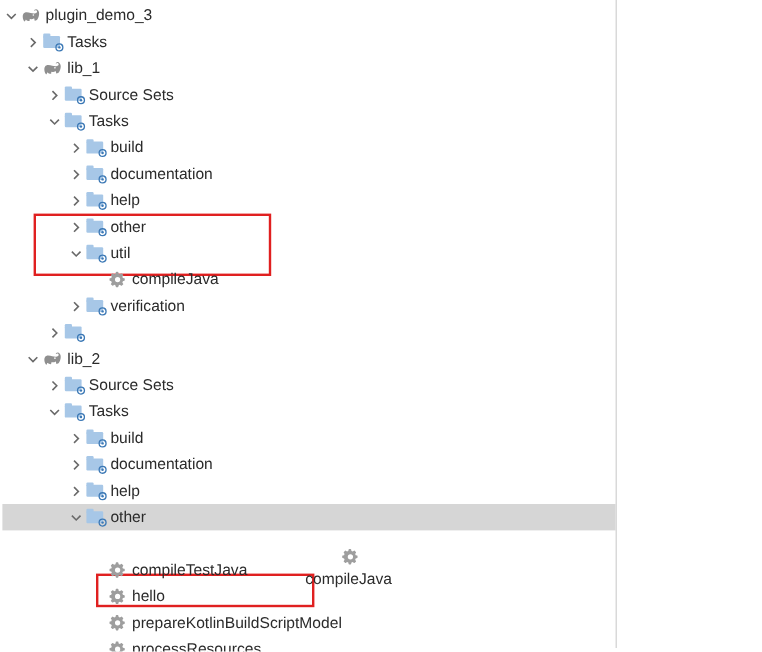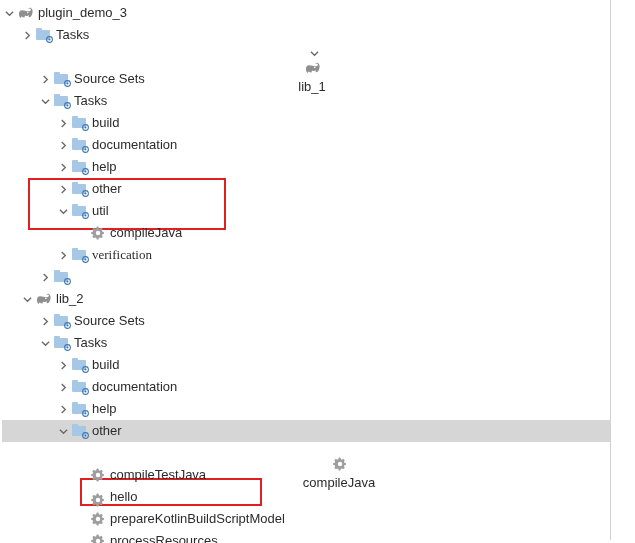--- a/index.html
+++ b/index.html
@@ -11,21 +11,21 @@
     font-size: 13px;
     color: #2b2b2b;
     background: #ffffff;
     overflow: hidden;
   }
   .tree {
     position: relative;
     padding-top: 2px;
     padding-left: 2px;
     border-right: 1px solid #d0d0d0;
-    width: 611px;
+    width: 514px;
     height: 540px;
     box-sizing: border-box;
   }
   .row {
     display: flex;
     align-items: center;
     height: 22px;
     line-height: 22px;
     white-space: nowrap;
     cursor: default;
@@ -114,21 +114,21 @@
       <span class="folder-tab"></span>
         <span class="folder-rect"></span>
       <svg class="gear" viewBox="0 0 10 10">
           <circle cx="5" cy="5" r="3.2" fill="none" stroke="currentColor" stroke-width="1.2"></circle>
           <circle cx="5" cy="5" r="1.1" fill="currentColor"></circle>
         </svg>
     </span>
     <span class="label">Tasks</span>
   </div>
 
-  <div class="row" style="padding-left:18px;flex-direction:column;">
+  <div class="row" style="padding-left:18px;">
     <span class="arrow">
       <svg width="9" height="9" viewBox="0 0 10 10">
           <path d="M1 3 L5 7 L9 3" fill="none" stroke="currentColor" stroke-width="1.5"></path>
         </svg>
     </span>
     <span class="ico elephant">
       <svg width="16" height="16" viewBox="0 0 16 16">
           <path fill="currentColor" d="M13.5 3.2c-.9-.8-2.2-.6-2.9.2-.3.4.1.7.4.5.5-.4 1.2-.4 1.6 0 1 1-.6 2.4-2.3 2.4-1.8 0-3.7-1.1-6.1-1.1C1.7 5.2.8 7 1 9.5c.1 1.4.7 2.6 1.3 3.3.2.2.5.1.6-.1l.4-1c.1-.3.4-.3.6-.1.5.5 1.3.9 2.3.9.3 0 .5-.2.5-.5v-.8c0-.3.3-.5.5-.4 1.1.3 2.2.1 2.9-.4.3-.2.6 0 .6.3v1c0 .3.2.5.5.5.8 0 1.5-.4 1.9-1 .9-1.3 1.5-3.1 1.5-4.8 0-1.6-.5-2.7-1.6-3.2zM9.8 8.2c-.4 0-.7-.3-.7-.7s.3-.7.7-.7.7.3.7.7-.3.7-.7.7z"></path>
         </svg>
     </span>
@@ -257,21 +257,21 @@
   <div class="row" style="padding-left:72px;">
     <span class="arrow spacer">·</span>
     <span class="ico task-gear">
       <svg width="14" height="14" viewBox="0 0 16 16">
           <path fill="currentColor" d="M8 10.5A2.5 2.5 0 118 5.5a2.5 2.5 0 010 5zm6.4-3.7l-1.4-.3a5.4 5.4 0 00-.5-1.2l.8-1.2a.5.5 0 00-.1-.7l-1.1-1.1a.5.5 0 00-.7-.1l-1.2.8a5.4 5.4 0 00-1.2-.5L8.7 1a.5.5 0 00-.5-.4H6.8a.5.5 0 00-.5.4L6 2.5a5.4 5.4 0 00-1.2.5l-1.2-.8a.5.5 0 00-.7.1L1.8 3.4a.5.5 0 00-.1.7l.8 1.2A5.4 5.4 0 002 6.5l-1.4.3a.5.5 0 00-.4.5v1.4c0 .2.2.4.4.5l1.4.3c.1.4.3.8.5 1.2l-.8 1.2a.5.5 0 00.1.7l1.1 1.1c.2.2.5.2.7.1l1.2-.8c.4.2.8.4 1.2.5l.3 1.4c0 .2.3.4.5.4h1.4c.2 0 .4-.2.5-.4l.3-1.4c.4-.1.8-.3 1.2-.5l1.2.8c.2.1.5.1.7-.1l1.1-1.1a.5.5 0 00.1-.7l-.8-1.2c.2-.4.4-.8.5-1.2l1.4-.3c.2 0 .4-.3.4-.5V7.3a.5.5 0 00-.4-.5z"></path>
         </svg>
     </span>
     <span class="label">compileJava</span>
   </div>
 
-  <div class="row" style="padding-left:54px;font-family:Liberation Serif, serif;">
+  <div class="row" style="padding-left:54px;">
     <span class="arrow">
       <svg width="9" height="9" viewBox="0 0 10 10">
           <path d="M3 1 L7 5 L3 9" fill="none" stroke="currentColor" stroke-width="1.5"></path>
         </svg>
     </span>
     <span class="ico gear-folder">
       <span class="folder-tab"></span>
         <span class="folder-rect"></span>
       <svg class="gear" viewBox="0 0 10 10">
           <circle cx="5" cy="5" r="3.2" fill="none" stroke="currentColor" stroke-width="1.2"></circle>
@@ -426,21 +426,21 @@
   <div class="row" style="padding-left:72px;">
     <span class="arrow spacer">·</span>
     <span class="ico task-gear">
       <svg width="14" height="14" viewBox="0 0 16 16">
           <path fill="currentColor" d="M8 10.5A2.5 2.5 0 118 5.5a2.5 2.5 0 010 5zm6.4-3.7l-1.4-.3a5.4 5.4 0 00-.5-1.2l.8-1.2a.5.5 0 00-.1-.7l-1.1-1.1a.5.5 0 00-.7-.1l-1.2.8a5.4 5.4 0 00-1.2-.5L8.7 1a.5.5 0 00-.5-.4H6.8a.5.5 0 00-.5.4L6 2.5a5.4 5.4 0 00-1.2.5l-1.2-.8a.5.5 0 00-.7.1L1.8 3.4a.5.5 0 00-.1.7l.8 1.2A5.4 5.4 0 002 6.5l-1.4.3a.5.5 0 00-.4.5v1.4c0 .2.2.4.4.5l1.4.3c.1.4.3.8.5 1.2l-.8 1.2a.5.5 0 00.1.7l1.1 1.1c.2.2.5.2.7.1l1.2-.8c.4.2.8.4 1.2.5l.3 1.4c0 .2.3.4.5.4h1.4c.2 0 .4-.2.5-.4l.3-1.4c.4-.1.8-.3 1.2-.5l1.2.8c.2.1.5.1.7-.1l1.1-1.1a.5.5 0 00.1-.7l-.8-1.2c.2-.4.4-.8.5-1.2l1.4-.3c.2 0 .4-.3.4-.5V7.3a.5.5 0 00-.4-.5z"></path>
         </svg>
     </span>
     <span class="label">compileTestJava</span>
   </div>
 
-  <div class="row" style="padding-left:72px;align-items:flex-end;">
+  <div class="row" style="padding-left:72px;">
     <span class="arrow spacer">·</span>
     <span class="ico task-gear">
       <svg width="14" height="14" viewBox="0 0 16 16">
           <path fill="currentColor" d="M8 10.5A2.5 2.5 0 118 5.5a2.5 2.5 0 010 5zm6.4-3.7l-1.4-.3a5.4 5.4 0 00-.5-1.2l.8-1.2a.5.5 0 00-.1-.7l-1.1-1.1a.5.5 0 00-.7-.1l-1.2.8a5.4 5.4 0 00-1.2-.5L8.7 1a.5.5 0 00-.5-.4H6.8a.5.5 0 00-.5.4L6 2.5a5.4 5.4 0 00-1.2.5l-1.2-.8a.5.5 0 00-.7.1L1.8 3.4a.5.5 0 00-.1.7l.8 1.2A5.4 5.4 0 002 6.5l-1.4.3a.5.5 0 00-.4.5v1.4c0 .2.2.4.4.5l1.4.3c.1.4.3.8.5 1.2l-.8 1.2a.5.5 0 00.1.7l1.1 1.1c.2.2.5.2.7.1l1.2-.8c.4.2.8.4 1.2.5l.3 1.4c0 .2.3.4.5.4h1.4c.2 0 .4-.2.5-.4l.3-1.4c.4-.1.8-.3 1.2-.5l1.2.8c.2.1.5.1.7-.1l1.1-1.1a.5.5 0 00.1-.7l-.8-1.2c.2-.4.4-.8.5-1.2l1.4-.3c.2 0 .4-.3.4-.5V7.3a.5.5 0 00-.4-.5z"></path>
         </svg>
     </span>
     <span class="label">hello</span>
   </div>
 
   <div class="row" style="padding-left:72px;text-align:center;">

